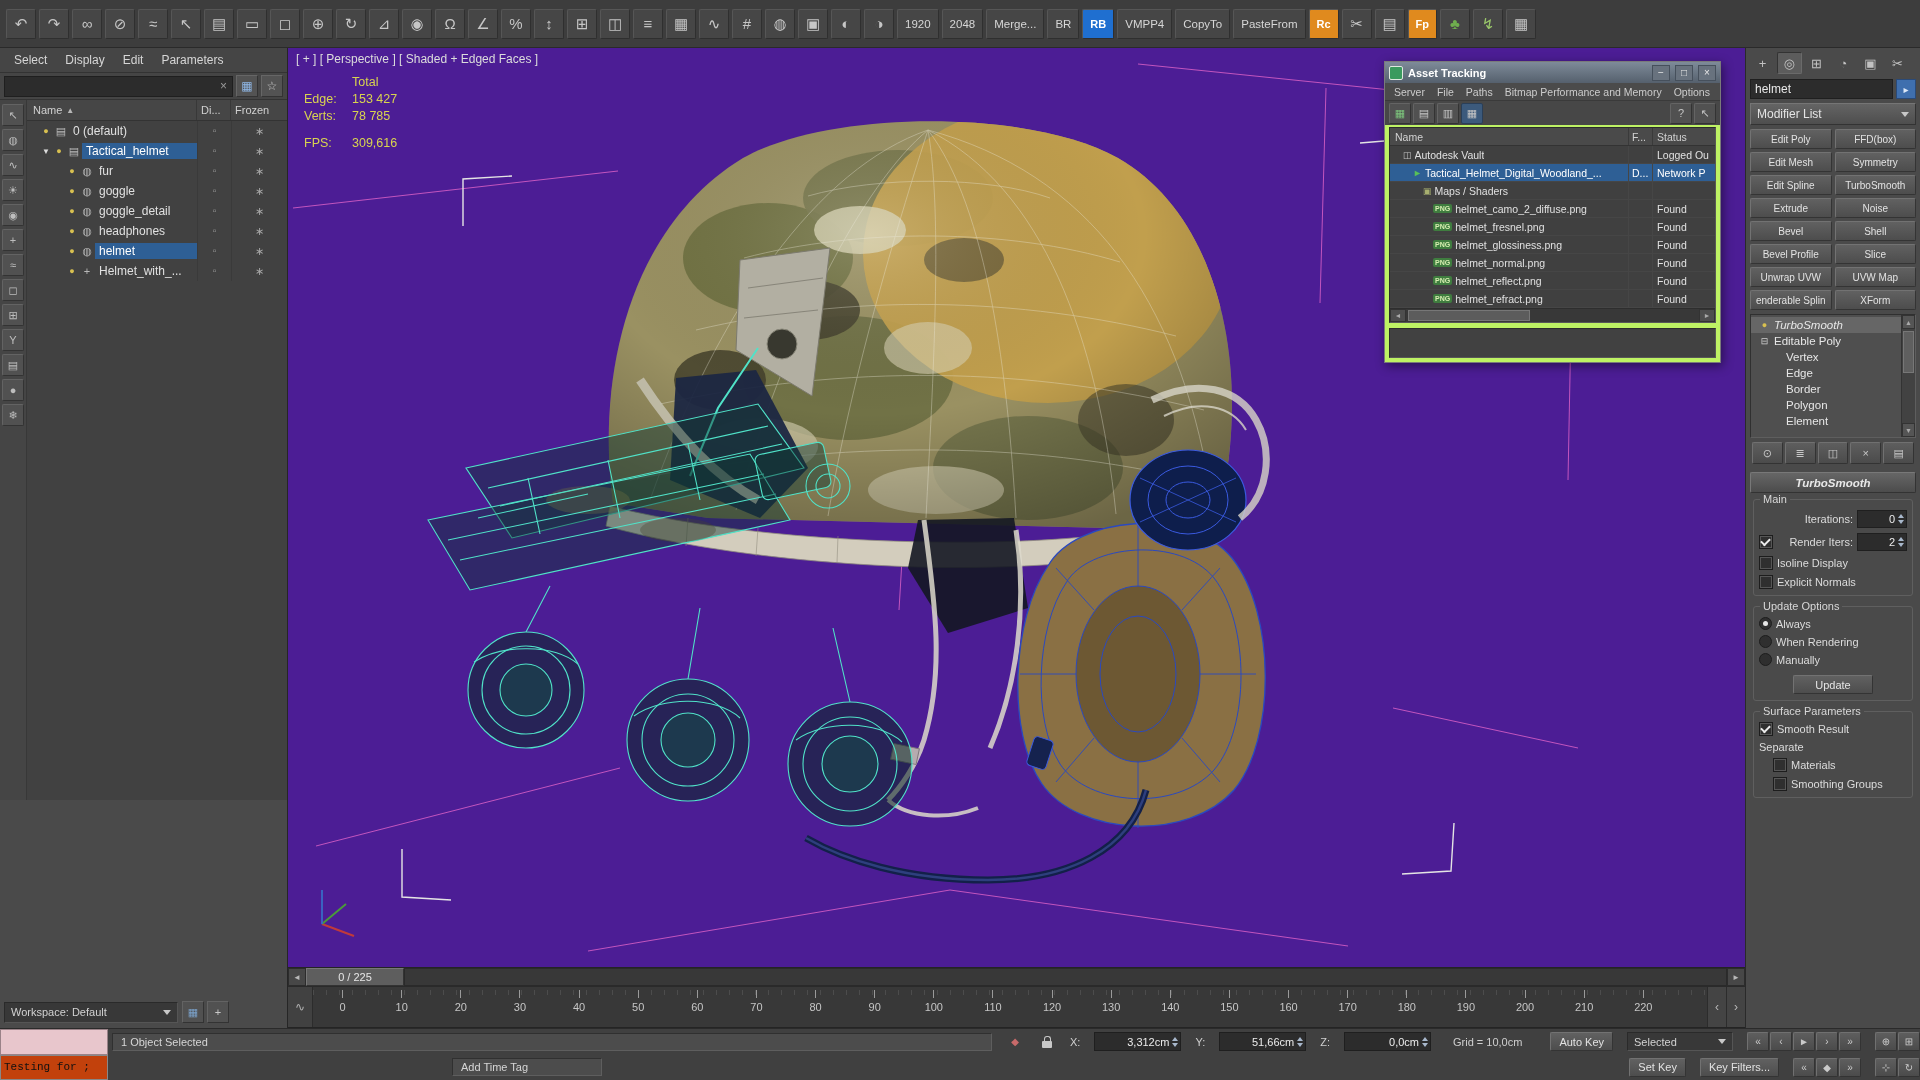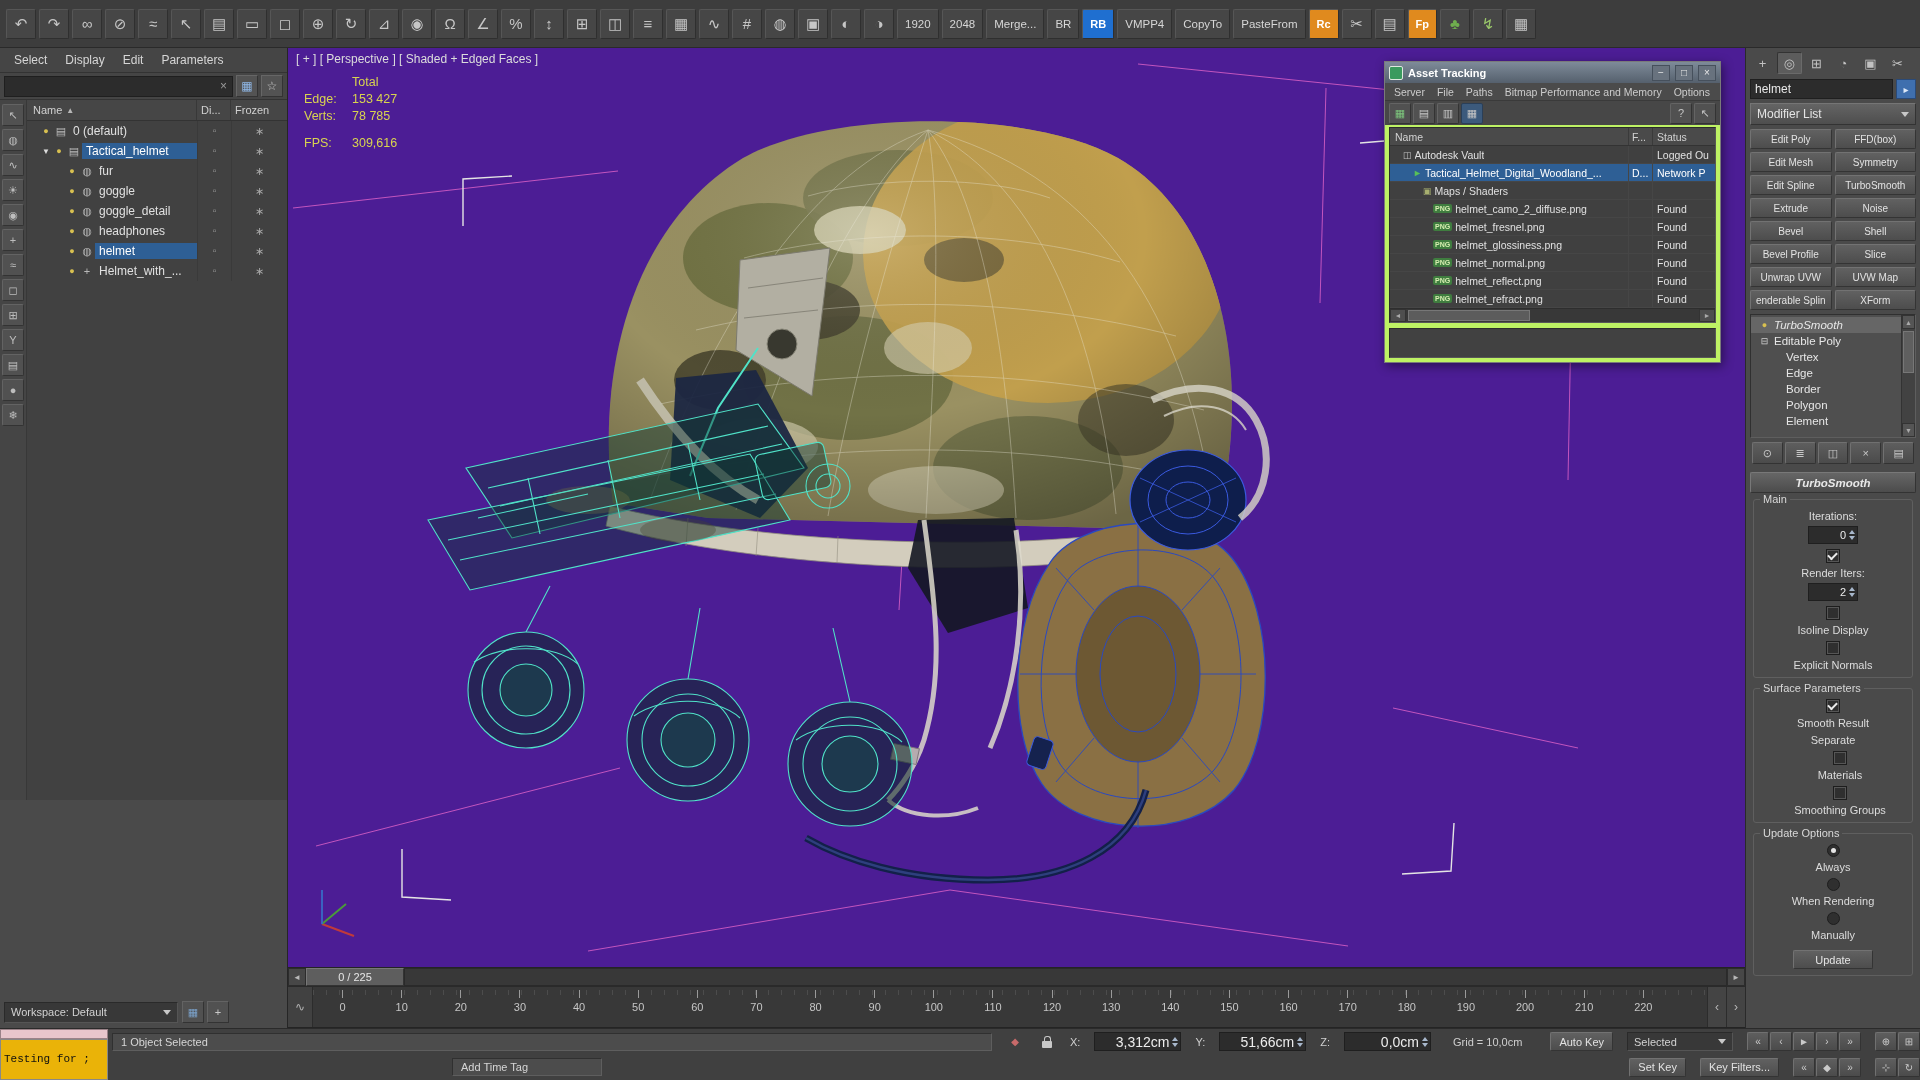--- a/index.html
+++ b/index.html
@@ -103,21 +103,21 @@
   .ss-thumb{position:absolute;left:1px;right:1px;top:2px;height:40px;background:#5f5f5f;border:1px solid #777;}
   .cp-stack-tools{display:flex;gap:2px;justify-content:space-between;padding:0 2px;}
   .st-btn{flex:1;height:20px;display:flex;align-items:center;justify-content:center;font-size:11px;color:#c8c8c8;
     background:linear-gradient(#5e5e5e,#4b4b4b);border:1px solid;border-color:#707070 #333 #333 #707070;border-radius:2px;}
   .rollout{margin-top:4px;}
   .ro-head{height:19px;background:linear-gradient(#666,#4c4c4c);border:1px solid;border-color:#787878 #333 #333 #787878;
     display:flex;align-items:center;justify-content:center;font-size:11.5px;font-weight:bold;font-style:italic;color:#e8e8e8;border-radius:2px;}
   .ro-body{background:#4a4a4a;padding:6px 3px 4px;display:flex;flex-direction:column;gap:10px;}
   .group{position:relative;border:1px solid #5f5f5f;border-radius:3px;padding:10px 5px 6px;display:flex;flex-direction:column;gap:5px;}
   .g-lbl{position:absolute;top:-7px;left:6px;background:#4a4a4a;padding:0 3px;font-size:11px;color:#d8d8d8;}
-  .fr{display:flex;align-items:center;gap:4px;font-size:11px;color:#dcdcdc;flex-direction:column;}
+  .fr{display:flex;align-items:center;gap:4px;font-size:11px;color:#dcdcdc;}
   .fr.ind{padding-left:14px;}
   .f-lbl.r{flex:1;text-align:right;}
   .cb{width:12px;height:12px;background:#2f2f2f;border:1px solid #1d1d1d;box-shadow:inset 0 0 0 1px #565656;flex:0 0 auto;}
   .cb.checked::after{content:"";display:block;width:7px;height:4px;border-left:2px solid #ececec;border-bottom:2px solid #ececec;
     transform:rotate(-45deg);margin:2px 0 0 1px;}
   .rb{width:11px;height:11px;border-radius:50%;background:#2f2f2f;border:1px solid #1d1d1d;flex:0 0 auto;}
   .rb.checked::after{content:"";display:block;width:5px;height:5px;border-radius:50%;background:#e6e6e6;margin:3px;}
   .spinbox{display:flex;align-items:center;background:#2c2c2c;border:1px solid #1f1f1f;height:16px;padding:0 2px 0 4px;min-width:42px;justify-content:flex-end;color:#ececec;font-size:11px;}
   .spin{display:flex;flex-direction:column;gap:2px;margin-left:3px;}
   .spin::before{content:"";width:0;height:0;border:3.5px solid transparent;border-bottom:4.5px solid #a8b8cc;border-top:0;}
@@ -158,34 +158,34 @@
   .hs-btn{width:14px;font-size:7px;color:#aaa;display:flex;align-items:center;justify-content:center;background:#4e4e4e;border:1px solid #333;}
   .hs-track{flex:1;position:relative;}
   .hs-thumb{position:absolute;top:1px;bottom:1px;left:2px;width:120px;background:#5c5c5c;border:1px solid #777;}
   .ad-bottom{flex:1;margin:5px 4px 4px;background:#414141;border:1px solid;border-color:#2c2c2c #585858 #585858 #2c2c2c;}
 
   
   .status-bar{position:absolute;left:0;top:1028px;width:1920px;height:52px;background:#404040;border-top:1px solid #2a2a2a;
     display:grid;grid-template-columns:108px 1fr;box-sizing:border-box;}
   .listener{display:flex;flex-direction:column;}
   .listener-pink{flex:1;background:#e8c6cc;border:1px solid #9a8288;}
-  .listener-white{flex:1;background:#eab308;border:1px solid #888;color:#111;font-family:"Liberation Mono",monospace;font-size:11px;
-    display:flex;align-items:center;padding:16px 3px;white-space:nowrap;overflow:hidden;}
+  .listener-white{flex:1;background:#c2410c;border:1px solid #888;color:#111;font-family:"Liberation Mono",monospace;font-size:11px;
+    display:flex;align-items:center;padding:0 3px;white-space:nowrap;overflow:hidden;}
   .sb-rows{display:flex;flex-direction:column;}
   .sb-row{flex:1;display:flex;align-items:center;gap:14px;padding:0 4px;}
   .sb-field{height:18px;background:#4c4c4c;border:1px solid;border-color:#303030 #5e5e5e #5e5e5e #303030;
     display:flex;align-items:center;padding:0 8px;font-size:11px;color:#d6d6d6;box-sizing:border-box;white-space:nowrap;overflow:hidden;}
   .sb-field.sel,.sb-field.hint{width:880px;flex:0 0 auto;}
   .sb-field.ttag{width:150px;margin-left:340px;}
   .sb-ic{width:18px;height:18px;display:flex;align-items:center;justify-content:center;font-size:10px;color:#c8c8c8;}
   .lock{position:relative;width:10px;height:7px;background:#c8c8c8;border-radius:1px;margin-top:5px;display:block;}
   .lock::before{content:"";position:absolute;left:1.5px;top:-5px;width:5px;height:5px;border:1.5px solid #c8c8c8;border-bottom:0;border-radius:3px 3px 0 0;}
   .coord-lbl{font-size:11px;color:#cfcfcf;}
   .coord{width:78px;height:17px;background:#2c2c2c;border:1px solid #1f1f1f;display:flex;align-items:center;justify-content:flex-end;
-    padding:0 2px 0 5px;font-size:14px;color:#ececec;}
+    padding:0 2px 0 5px;font-size:11px;color:#ececec;}
   .grid-lbl{font-size:11px;color:#cfcfcf;margin-left:8px;white-space:nowrap;}
   .flexsp{flex:1;}
   .sb-btn{height:19px;padding:0 8px;background:linear-gradient(#616161,#4d4d4d);border:1px solid;border-color:#727272 #343434 #343434 #727272;
     color:#e2e2e2;font-size:11px;border-radius:2px;font-family:"Liberation Sans",sans-serif;white-space:nowrap;}
   .sb-dd{width:106px;height:19px;background:#383838;border:1px solid;border-color:#2a2a2a #555 #555 #2a2a2a;
     display:flex;align-items:center;padding:0 6px;font-size:11px;color:#d2d2d2;gap:4px;box-sizing:border-box;}
   .pb{display:flex;gap:1px;}
   .pb-btn{width:22px;height:19px;display:flex;align-items:center;justify-content:center;font-size:10px;color:#cacaca;
     background:linear-gradient(#5e5e5e,#4b4b4b);border:1px solid;border-color:#707070 #333 #333 #707070;border-radius:2px;box-sizing:border-box;}
 </style>
@@ -825,52 +825,52 @@
           <div class="fr">
               <span class="cb"></span>
               <span class="f-lbl">Isoline Display</span>
             </div>
           <div class="fr">
               <span class="cb"></span>
               <span class="f-lbl">Explicit Normals</span>
             </div>
         </div>
         <div class="group">
+          <span class="g-lbl">Update Options</span>
+          <div class="fr">
+              <span class="rb checked"></span>
+              <span class="f-lbl">Always</span>
+            </div>
+          <div class="fr">
+              <span class="rb"></span>
+              <span class="f-lbl">When Rendering</span>
+            </div>
+          <div class="fr">
+              <span class="rb"></span>
+              <span class="f-lbl">Manually</span>
+            </div>
+          <button class="ro-btn">Update</button>
+        </div>
+        <div class="group">
           <span class="g-lbl">Surface Parameters</span>
           <div class="fr">
               <span class="cb checked"></span>
               <span class="f-lbl">Smooth Result</span>
             </div>
           <div class="fr">
               <span class="f-lbl">Separate</span>
             </div>
           <div class="fr ind">
               <span class="cb"></span>
               <span class="f-lbl">Materials</span>
             </div>
           <div class="fr ind">
               <span class="cb"></span>
               <span class="f-lbl">Smoothing Groups</span>
             </div>
-        </div>
-        <div class="group">
-          <span class="g-lbl">Update Options</span>
-          <div class="fr">
-              <span class="rb checked"></span>
-              <span class="f-lbl">Always</span>
-            </div>
-          <div class="fr">
-              <span class="rb"></span>
-              <span class="f-lbl">When Rendering</span>
-            </div>
-          <div class="fr">
-              <span class="rb"></span>
-              <span class="f-lbl">Manually</span>
-            </div>
-          <button class="ro-btn">Update</button>
         </div>
       </div>
     </div>
   </div>
 
   <div class="asset-dialog">
     <div class="ad-title">
       <span class="ad-ticon"></span>
       <span class="ad-ttext">Asset Tracking</span>
       <span class="ad-tb">−</span>

